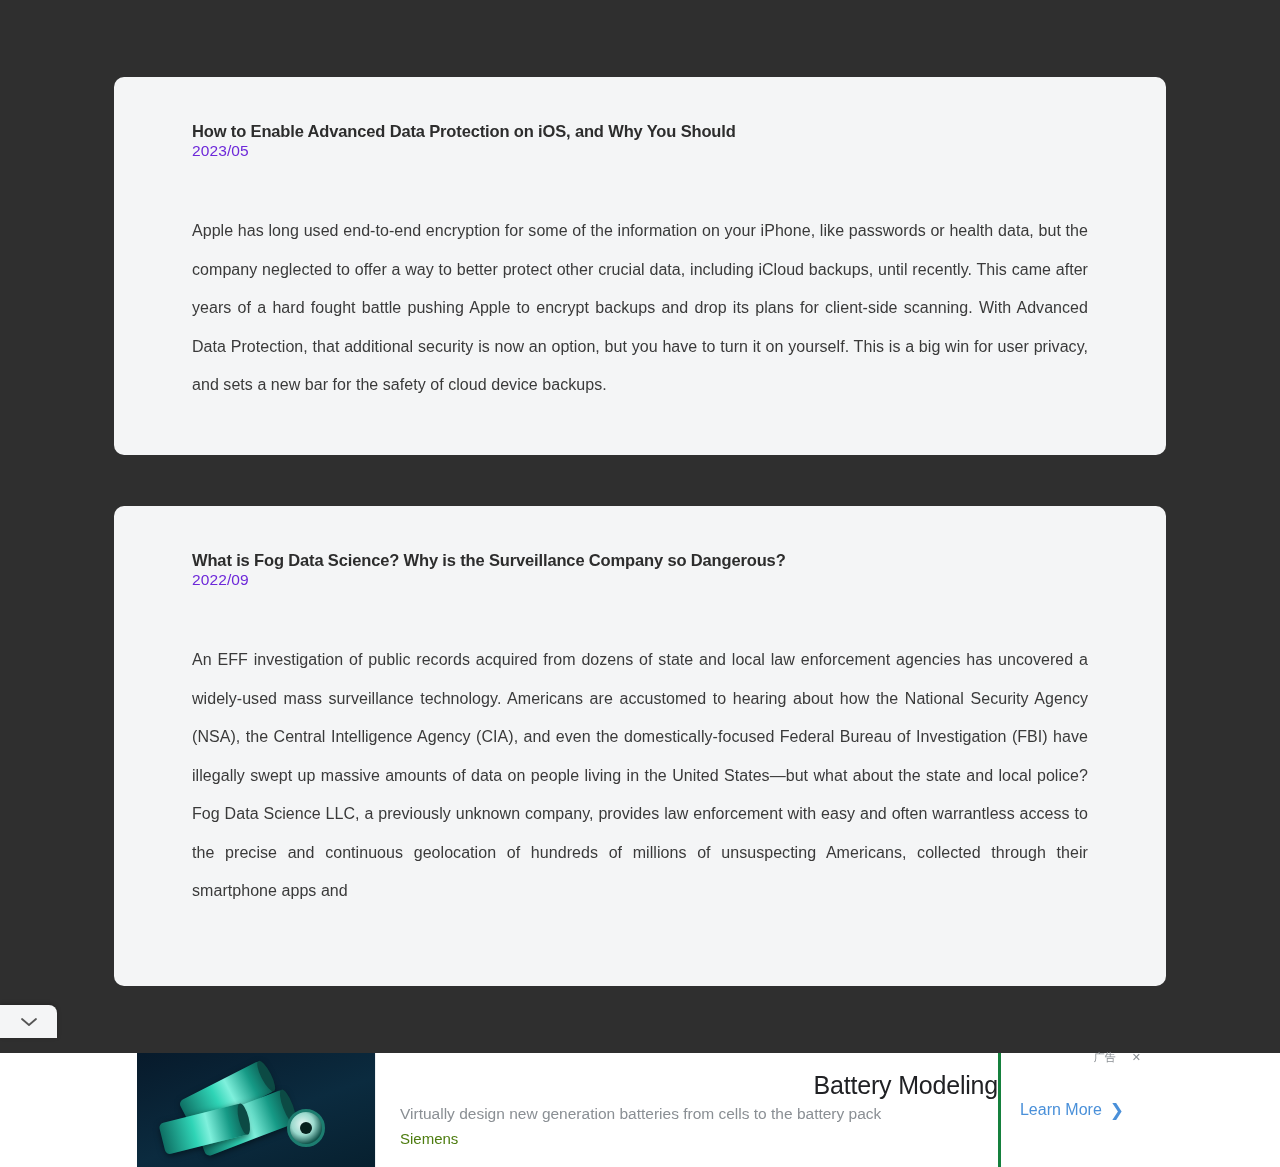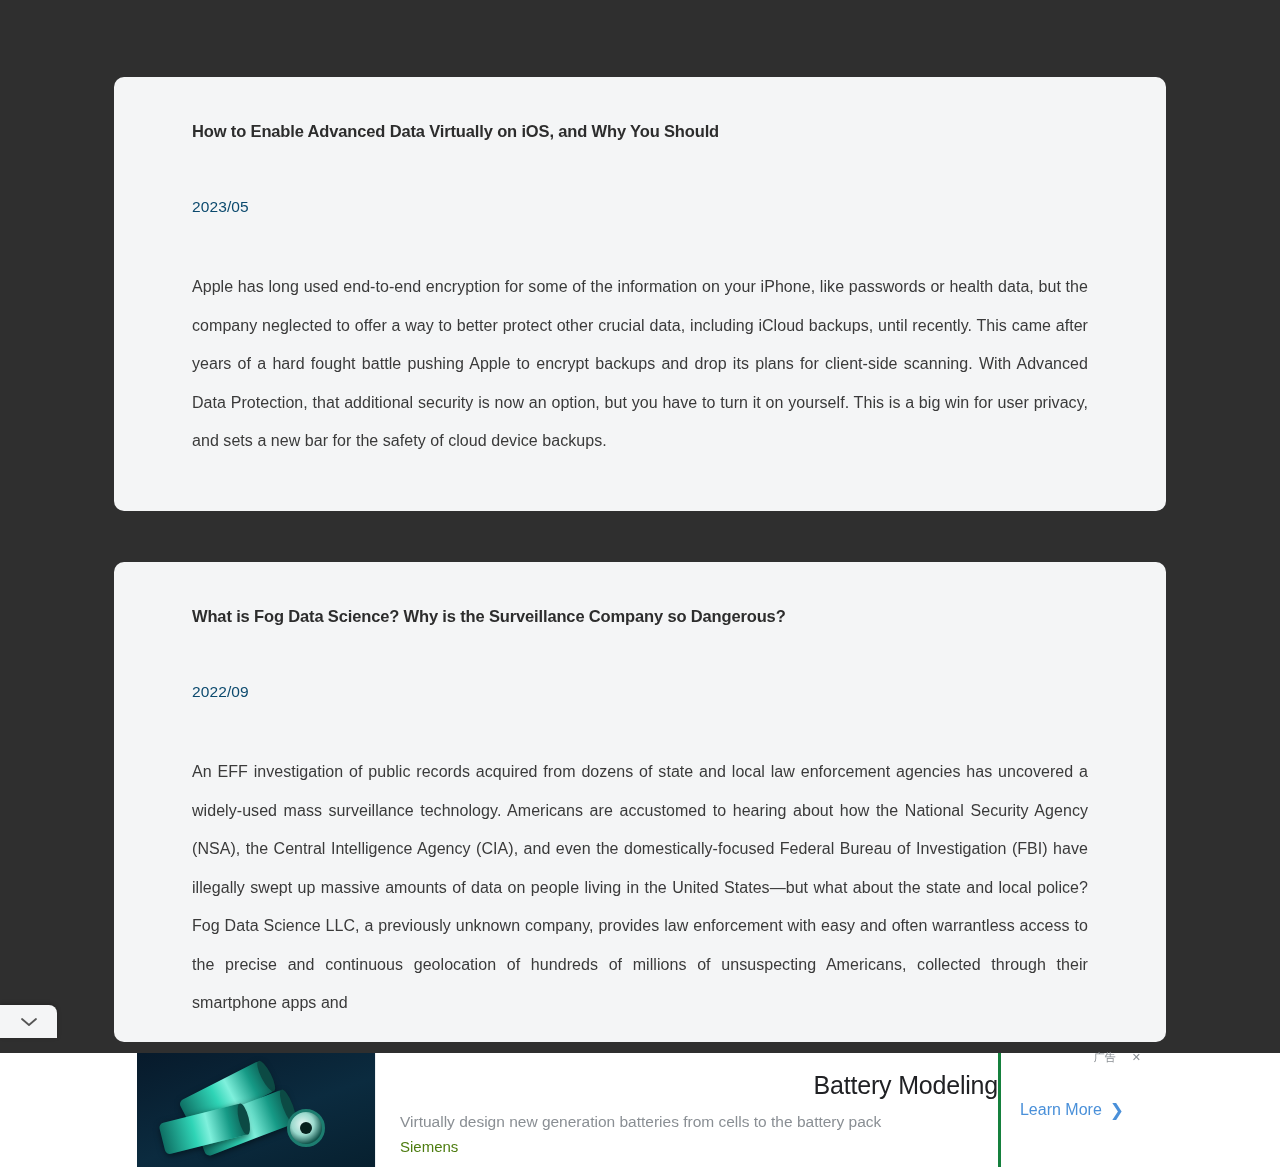--- a/index.html
+++ b/index.html
@@ -34,22 +34,21 @@
     font-size: 16.5px;
     font-weight: bold;
     color: #2d2d2d;
     letter-spacing: -0.15px;
     line-height: 1.3;
     margin: 0;
   }
 
   .card-date {
     font-size: 15.5px;
-    color: #0c4a6e;
-    margin-top: 56px;
+    color: #6d28d9;
     letter-spacing: 0.1px;
   }
 
   .card-body {
     font-size: 16px;
     color: #3a3a3a;
     line-height: 38.5px;
     text-align: justify;
     margin-top: 52px;
     letter-spacing: 0.05px;
@@ -153,21 +152,21 @@
   .ad-headline {
     font-size: 25px;
     color: #202124;
     line-height: 1.15;
     letter-spacing: -0.2px;
     text-align: right;
   }
   .ad-desc {
     font-size: 15.5px;
     color: #8a8f94;
-    margin-top: 12px;
+    margin-top: 4px;
     line-height: 1.3;
   }
   .ad-advertiser {
     font-size: 15px;
     color: #4d7c0f;
     margin-top: 6px;
   }
   .ad-cta {
     width: 145px;
     flex: none;
@@ -192,21 +191,21 @@
     gap: 16px;
   }
   .ad-x { font-size: 11px; color: #8a8f94; }
 </style>
 </head>
 <body>
 
 <div class="page">
 
   <div class="card">
-    <h2 class="card-title">How to Enable Advanced Data Virtually on iOS, and Why You Should</h2>
+    <h2 class="card-title">How to Enable Advanced Data Protection on iOS, and Why You Should</h2>
     <div class="card-date">2023/05</div>
     <p class="card-body">Apple has long used end-to-end encryption for some of the information on your iPhone, like passwords or health data, but the company neglected to offer a way to better protect other crucial data, including iCloud backups, until recently. This came after years of a hard fought battle pushing Apple to encrypt backups and drop its plans for client-side scanning. With Advanced Data Protection, that additional security is now an option, but you have to turn it on yourself. This is a big win for user privacy, and sets a new bar for the safety of cloud device backups.</p>
   </div>
 
   <div class="card second">
     <h2 class="card-title">What is Fog Data Science? Why is the Surveillance Company so Dangerous?</h2>
     <div class="card-date">2022/09</div>
     <p class="card-body">An EFF investigation of public records acquired from dozens of state and local law enforcement agencies has uncovered a widely-used mass surveillance technology. Americans are accustomed to hearing about how the National Security Agency (NSA), the Central Intelligence Agency (CIA), and even the domestically-focused Federal Bureau of Investigation (FBI) have illegally swept up massive amounts of data on people living in the United States—but what about the state and local police? Fog Data Science LLC, a previously unknown company, provides law enforcement with easy and often warrantless access to the precise and continuous geolocation of hundreds of millions of unsuspecting Americans, collected through their smartphone apps and</p>
   </div>
 

